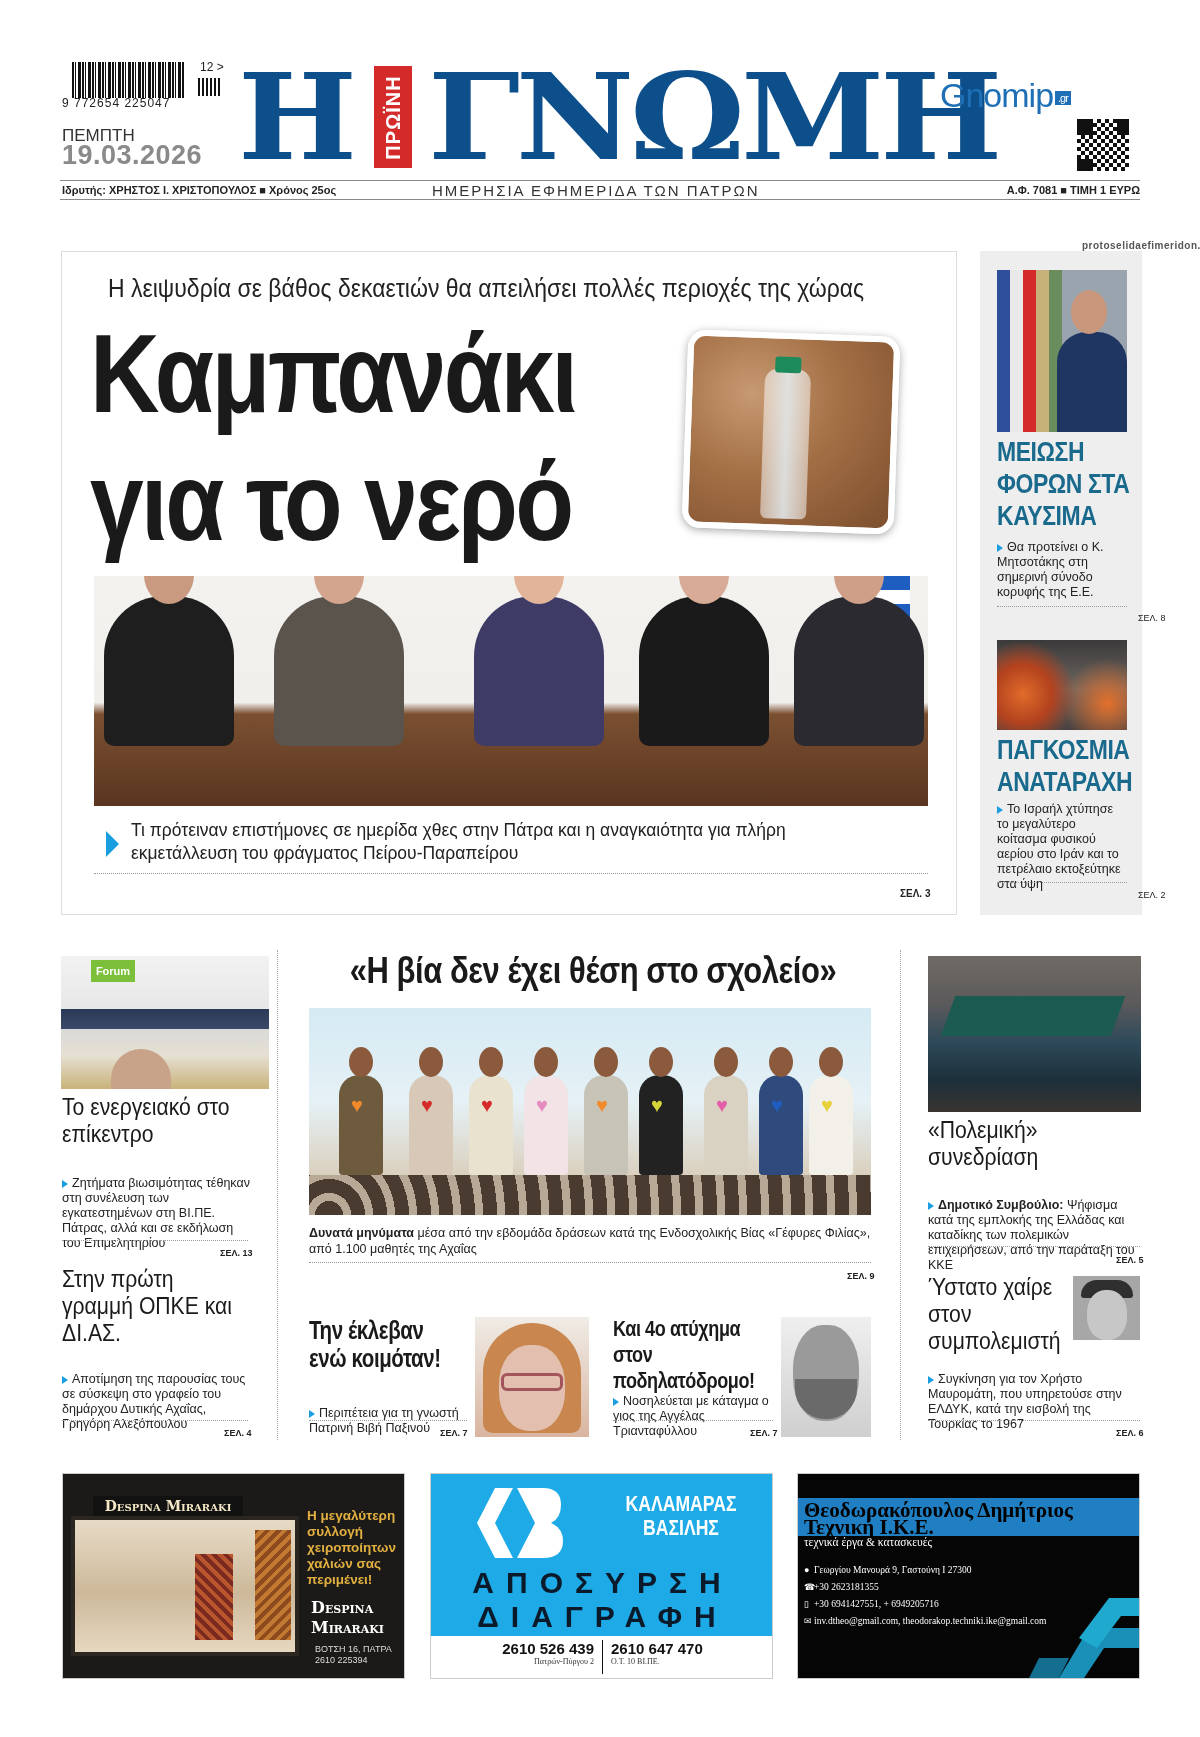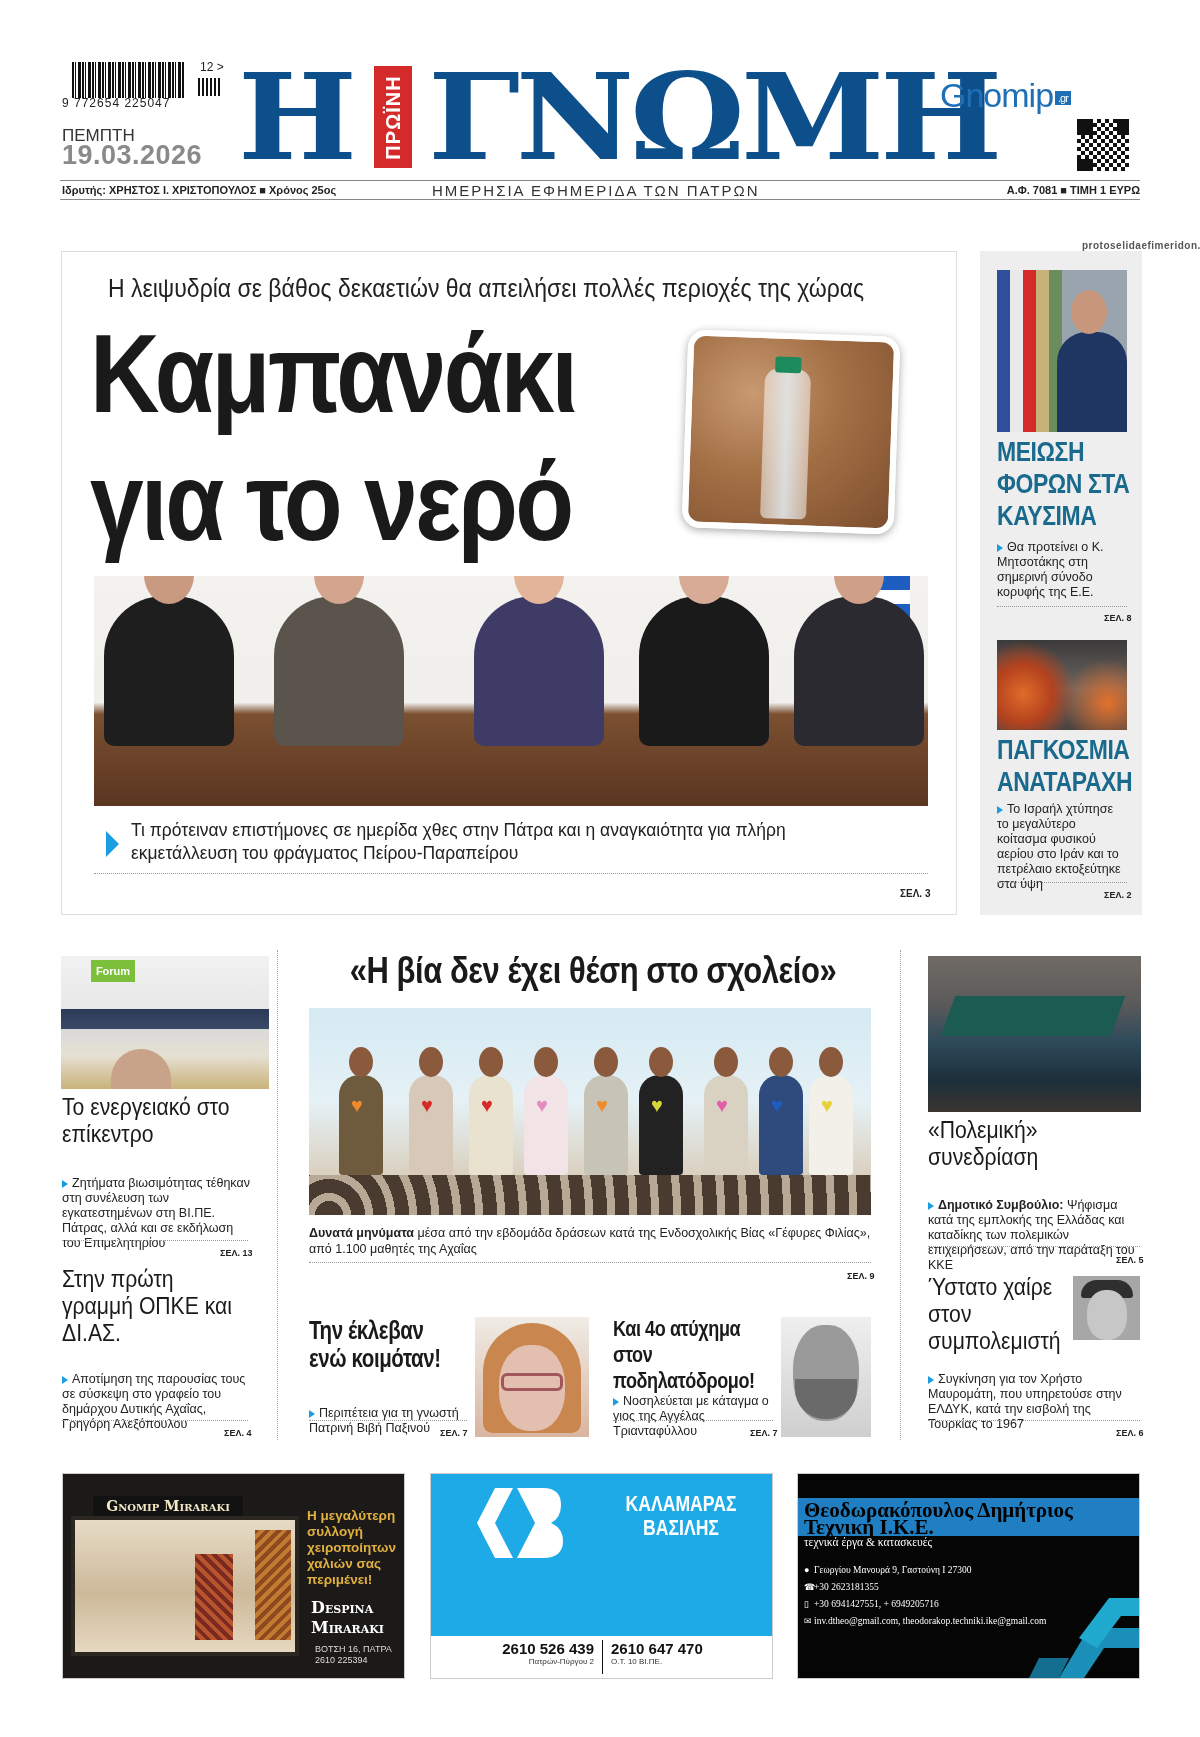--- a/index.html
+++ b/index.html
@@ -49,21 +49,21 @@
 
   
   .sidebar { left: 980px; top: 251px; width: 162px; height: 664px; background: #eeeeee; }
   .side-photo1 { left: 997px; top: 270px; width: 130px; height: 162px; background: linear-gradient(90deg, #2f4e9c 0 10%, #e9e9e9 10% 20%, #d42a2a 20% 30%, #c7b37a 30% 40%, #6b8c5d 40% 50%, #9aa4ae 50%); overflow: hidden; }
   .side-photo1 .suit { position: absolute; right: 0; bottom: 0; width: 70px; height: 100px; background: #1f3562; border-radius: 30px 30px 0 0; }
   .side-photo1 .face { position: absolute; right: 20px; top: 20px; width: 36px; height: 44px; border-radius: 50%; background: #c9977c; }
   .side-title { left: 997px; font-size: 28px; line-height: 32px; font-weight: bold; color: #1a6a8e; transform: scaleX(0.82); transform-origin: left; letter-spacing: -0.5px; }
   .side-arrow { width: 0; height: 0; border-top: 4px solid transparent; border-bottom: 4px solid transparent; border-left: 6px solid #1a9ee0; display: inline-block; margin-right: 4px; vertical-align: middle; }
   .side-body { left: 997px; width: 130px; font-size: 12.5px; line-height: 15px; color: #222; }
   .side-dots { left: 997px; width: 130px; border-top: 1px dotted #999; }
-  .side-page { font-size: 9px; font-weight: bold; color: #222; }
+  .side-page { font-size: 9px; font-weight: normal; color: #222; margin-left: 34px; }
   .side-photo2 { left: 997px; top: 640px; width: 130px; height: 90px; background: radial-gradient(circle at 20% 60%, #e06b2a 0%, #b3421e 25%, transparent 45%), radial-gradient(circle at 85% 70%, #e3702c 0%, transparent 35%), linear-gradient(180deg, #3b3a3a, #6c6662 55%, #4a4240); }
 
   
   .col-divider { width: 1px; border-left: 1px dotted #aaa; }
   .photo-forum { left: 61px; top: 956px; width: 208px; height: 133px; background: linear-gradient(180deg, #f2f2f2 0%, #e7e7e7 40%, #2b3a57 40%, #3a4a68 55%, #d9d9d9 55%, #e5e0d2 75%, #c9b27a 100%); }
   .photo-forum .logo { position: absolute; left: 30px; top: 4px; width: 44px; height: 22px; background: #7bbf3a; color: #fff; font-size: 11px; font-weight: bold; display:flex; align-items:center; justify-content:center; }
   .photo-forum .head { position: absolute; left: 50px; bottom: 0; width: 60px; height: 40px; border-radius: 30px 30px 0 0; background: #c9a389; }
   .story-title { font-size: 23px; line-height: 27px; color: #1a1a1a; transform: scaleX(0.92); transform-origin: left; }
   .story-body { font-size: 12.5px; line-height: 15px; color: #222; margin-top: 20px; }
   .story-dots { border-top: 1px dotted #999; }
@@ -105,21 +105,21 @@
   .mira-brand { position: absolute; left: 248px; top: 124px; font-family: "DejaVu Serif", serif; font-size: 16px; line-height: 20px; color: #fff; font-variant: small-caps; font-weight: bold; }
   .mira-address { position: absolute; left: 252px; top: 170px; font-size: 9px; line-height: 11px; color: #ddd; }
 
   .ad-kal { left: 430px; background: #1eaae7; }
   .kal-logo { position: absolute; left: 42px; top: 14px; width: 92px; height: 70px; }
   .kal-name { position: absolute; left: 160px; top: 18px; width: 180px; text-align: center; font-size: 22px; line-height: 24px; font-weight: bold; color: #fff; transform: scaleX(0.8); }
   .kal-service { position: absolute; left: 0; top: 92px; width: 343px; text-align: center; font-size: 30px; line-height: 34px; font-weight: bold; color: #0a1a2a; letter-spacing: 12px; }
   .kal-footer { position: absolute; left: 0; bottom: 0; width: 343px; height: 42px; background: #fff; display: flex; justify-content: center; }
   .kal-phone { text-align: left; padding: 4px 8px; }
   .kal-phone .num { font-size: 15px; font-weight: bold; color: #111; }
-  .kal-phone .loc { font-size: 8px; color: #333; text-align: right; }
+  .kal-phone .loc { font-size: 8px; color: #333; text-align: right; font-family: Liberation Serif, serif; }
   .kal-sep { width: 1px; background: #111; margin: 4px 0; }
 
   .ad-theo { left: 797px; background: #050505; }
   .theo-bar { position: absolute; left: 0; top: 24px; width: 343px; height: 38px; background: #1f7fc2; padding: 4px 6px; }
   .theo-name { font-family: "Liberation Serif", serif; font-size: 21px; line-height: 17px; color: #000000; font-weight: bold; }
   .theo-sub { font-family: "Liberation Serif", serif; font-size: 11.5px; line-height: 13px; color: #fff; }
   .theo-contacts { position: absolute; left: 6px; top: 88px; font-family: "Liberation Serif", serif; font-size: 9.5px; line-height: 17px; color: #fff; }
   .theo-contacts .ico { display: inline-block; width: 10px; color: #fff; font-size: 9px; }
   .theo-shape { position: absolute; right: 0; bottom: 0; width: 110px; height: 90px; }
 </style>
@@ -296,21 +296,21 @@
 <div class="abs story-title" style="left:928px;top:1274px;width:145px;">Ύστατο χαίρε στον συμπολεμιστή</div>
 <div class="abs photo-soldier">
     <div class="cap"></div>
     <div class="face"></div>
   </div>
 <div class="abs story-body" style="left:928px;top:1352px;width:212px;"><span class="side-arrow"></span><span>Συγκίνηση για τον Χρήστο Μαυρομάτη, που υπηρετούσε στην ΕΛΔΥΚ, κατά την εισβολή της Τουρκίας το 1967</span></div>
 <div class="abs story-dots" style="left:928px;top:1420px;width:212px;"></div>
 <div class="abs story-page" style="left:1116px;top:1428px;">ΣΕΛ. 6</div>
 
 <div class="abs ad ad-mira">
-  <div class="mira-sign">Gnomip Miraraki</div>
+  <div class="mira-sign">Despina Miraraki</div>
   <div class="mira-window">
     <div class="mira-rug1"></div>
       <div class="mira-rug2"></div>
   </div>
   <div class="mira-slogan">Η μεγαλύτερη συλλογή χειροποίητων χαλιών σας περιμένει!</div>
   <div class="mira-brand">
     <div>Despina</div>
     <div>Miraraki</div>
   </div>
   <div class="mira-address">
@@ -321,20 +321,24 @@
 
 <div class="abs ad ad-kal">
   <svg class="kal-logo" viewBox="0 0 92 70">
     <polygon points="22,0 40,0 22,35 40,70 22,70 4,35" fill="#fff"></polygon>
     <path d="M44,0 H70 Q88,0 88,17 Q88,30 78,35 Q90,40 90,53 Q90,70 70,70 H44 L62,35 Z" fill="#fff"></path>
   </svg>
   <div class="kal-name">
     <div>ΚΑΛΑΜΑΡΑΣ</div>
     <div>ΒΑΣΙΛΗΣ</div>
   </div>
+  <div class="kal-service">
+    <div>ΑΠΟΣΥΡΣΗ</div>
+    <div>ΔΙΑΓΡΑΦΗ</div>
+  </div>
   <div class="kal-footer">
     <div class="kal-phone">
       <div class="num">2610 526 439</div>
       <div class="loc">Πατρών-Πύργου 2</div>
     </div>
     <div class="kal-sep"></div>
     <div class="kal-phone">
       <div class="num">2610 647 470</div>
       <div class="loc" style="text-align:left;">Ο.Τ. 10 ΒΙ.ΠΕ.</div>
     </div>

